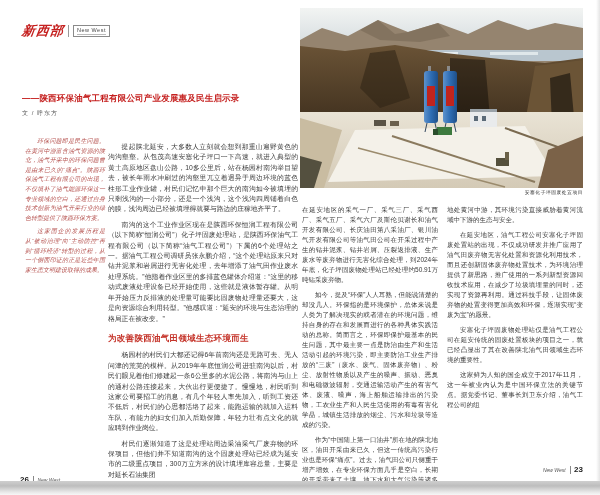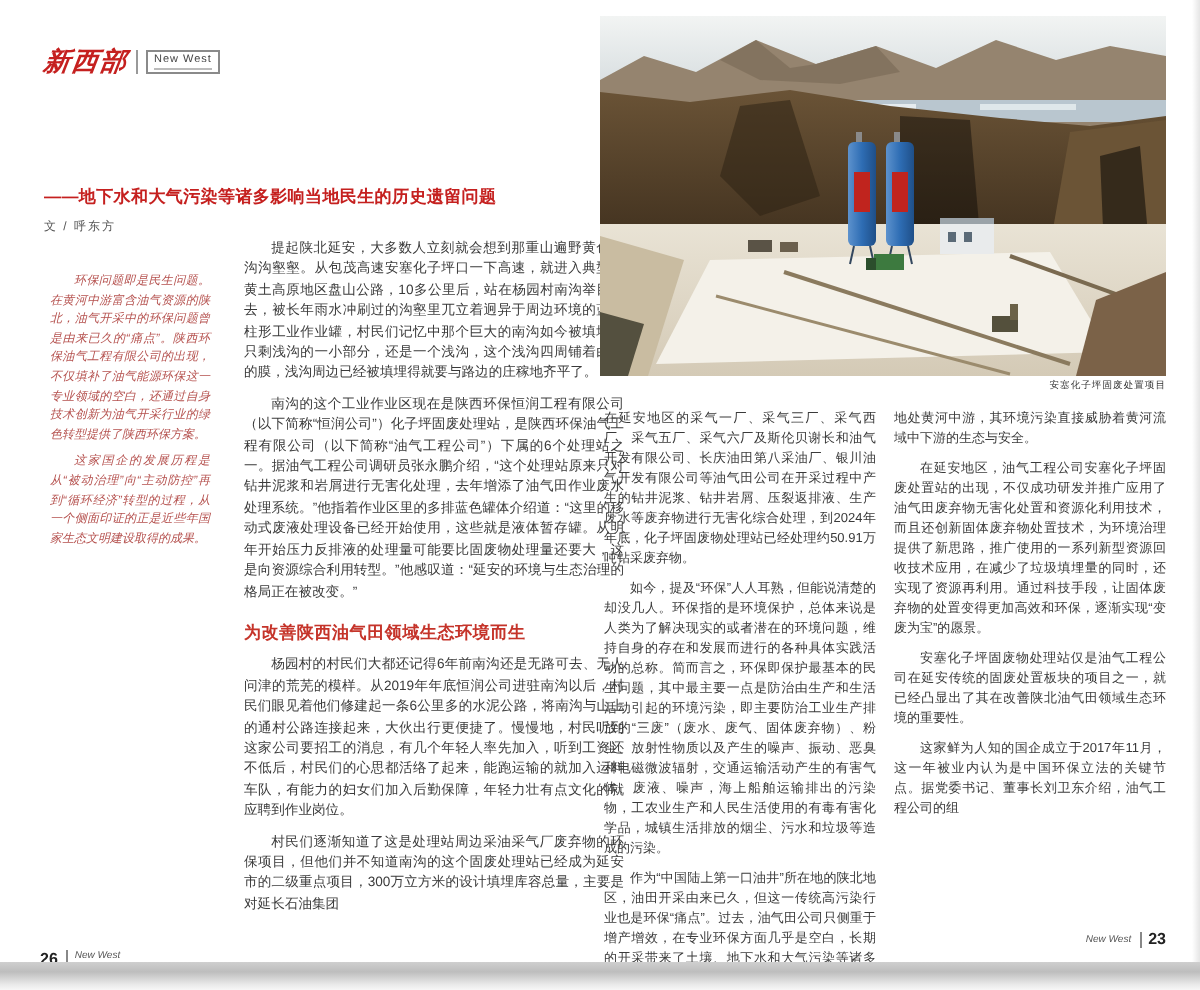--- a/index.html
+++ b/index.html
@@ -27,60 +27,60 @@
   .subtitle { position:absolute; left:22px; top:93px; width:274px; font-size:8.5px; font-weight:bold;
     color:#c5201f; letter-spacing:0.2px; }
   .byline { position:absolute; left:22px; top:109px; font-size:6px; color:#555; letter-spacing:1px; }
 
   
   .sidebar { position:absolute; left:25px; top:137px; width:80px; color:#b5514e;
     font-size:6px; line-height:9.6px; font-style:italic; text-align:justify; }
   .sidebar p { text-indent:2em; margin-bottom:4px; }
 
   
-  .left-body { position:absolute; left:108px; top:120px; width:190px; color:#3a3a3a;
-    font-size:6.8px; line-height:10.4px; text-align:justify;margin-left:14px; }
+  .left-body { position:absolute; left:108px; top:142px; width:190px; color:#3a3a3a;
+    font-size:6.8px; line-height:10.4px; text-align:justify; }
   .left-body p { text-indent:2em; margin-bottom:5px; }
   .subheading { font-size:8.5px; font-weight:bold; color:#c5342a; text-indent:0 !important;
     margin:9px 0 7px 0; letter-spacing:0.3px; }
 
   
   .photo-wrap { position:absolute; left:300px; top:8px; width:283px; height:180px; overflow:hidden; }
   .photo-caption { position:absolute; left:400px; top:189px; width:183px; text-align:right;
     font-size:4.8px; color:#333; letter-spacing:0.5px; }
 
   
   .right-cols { position:absolute; left:302px; top:205px; width:281px; display:flex; gap:9px; }
   .rcol { width:136px; color:#3a3a3a; font-size:6.5px; line-height:10px; text-align:justify; }
   .rcol p { text-indent:2em; margin-bottom:5px; }
   .rcol p.cont { text-indent:0; }
 
   
-  .footer-left { position:absolute; left:20px; top:475px; display:flex; align-items:flex-start; gap:4px; }
+  .footer-left { position:absolute; left:20px; top:475px; display:flex; align-items:center; gap:4px; }
   .footer-right { position:absolute; left:503px; top:465px; display:flex; align-items:center; gap:4px; justify-content:flex-end; width:80px; }
   .pageno { font-weight:bold; color:#222; font-size:8px; }
   .footer-brand { font-size:5px; color:#555; font-style:italic; }
   .footer-sep { width:0.5px; height:8px; background:#888; }
 </style>
 </head>
 <body>
 
 <div id="stage">
   <div class="spread">
 
     <div class="logo">
       <span class="logo-script">新西部</span>
       <span class="logo-sep"></span>
       <span class="logo-box">
         <span class="logo-latin">New West</span>
         <span class="logo-rule"></span>
       </span>
     </div>
 
-    <h2 class="subtitle">——地下水和大气污染等诸多影响当地民生的历史遗留问题</h2>
+    <h2 class="subtitle">——陕西环保油气工程有限公司产业发展惠及民生启示录</h2>
     <div class="byline">文 / 呼东方</div>
 
     <div class="sidebar">
       <p>环保问题即是民生问题。在黄河中游富含油气资源的陕北，油气开采中的环保问题曾是由来已久的“痛点”。陕西环保油气工程有限公司的出现，不仅填补了油气能源环保这一专业领域的空白，还通过自身技术创新为油气开采行业的绿色转型提供了陕西环保方案。</p>
       <p>这家国企的发展历程是从“被动治理”向“主动防控”再到“循环经济”转型的过程，从一个侧面印证的正是近些年国家生态文明建设取得的成果。</p>
     </div>
 
     <div class="left-body">
       <p>提起陕北延安，大多数人立刻就会想到那重山遍野黄色的沟沟壑壑。从包茂高速安塞化子坪口一下高速，就进入典型的黄土高原地区盘山公路，10多公里后，站在杨园村南沟举目望去，被长年雨水冲刷过的沟壑里兀立着迥异于周边环境的蓝色柱形工业作业罐，村民们记忆中那个巨大的南沟如今被填埋的只剩浅沟的一小部分，还是一个浅沟，这个浅沟四周铺着白色的膜，浅沟周边已经被填埋得就要与路边的庄稼地齐平了。</p>
       <p>南沟的这个工业作业区现在是陕西环保恒润工程有限公司（以下简称“恒润公司”）化子坪固废处理站，是陕西环保油气工程有限公司（以下简称“油气工程公司”）下属的6个处理站之一。据油气工程公司调研员张永鹏介绍，“这个处理站原来只对钻井泥浆和岩屑进行无害化处理，去年增添了油气田作业废水处理系统。”他指着作业区里的多排蓝色罐体介绍道：“这里的移动式废液处理设备已经开始使用，这些就是液体暂存罐。从明年开始压力反排液的处理量可能要比固废物处理量还要大，这是向资源综合利用转型。”他感叹道：“延安的环境与生态治理的格局正在被改变。”</p>

